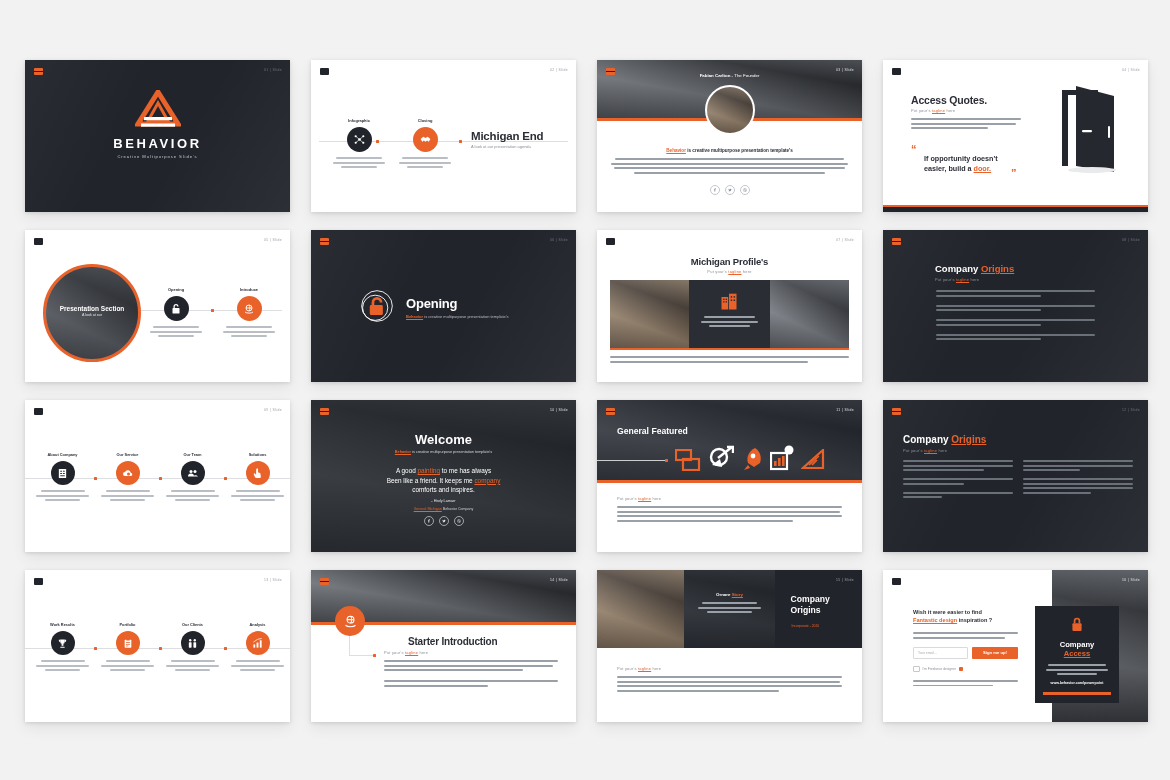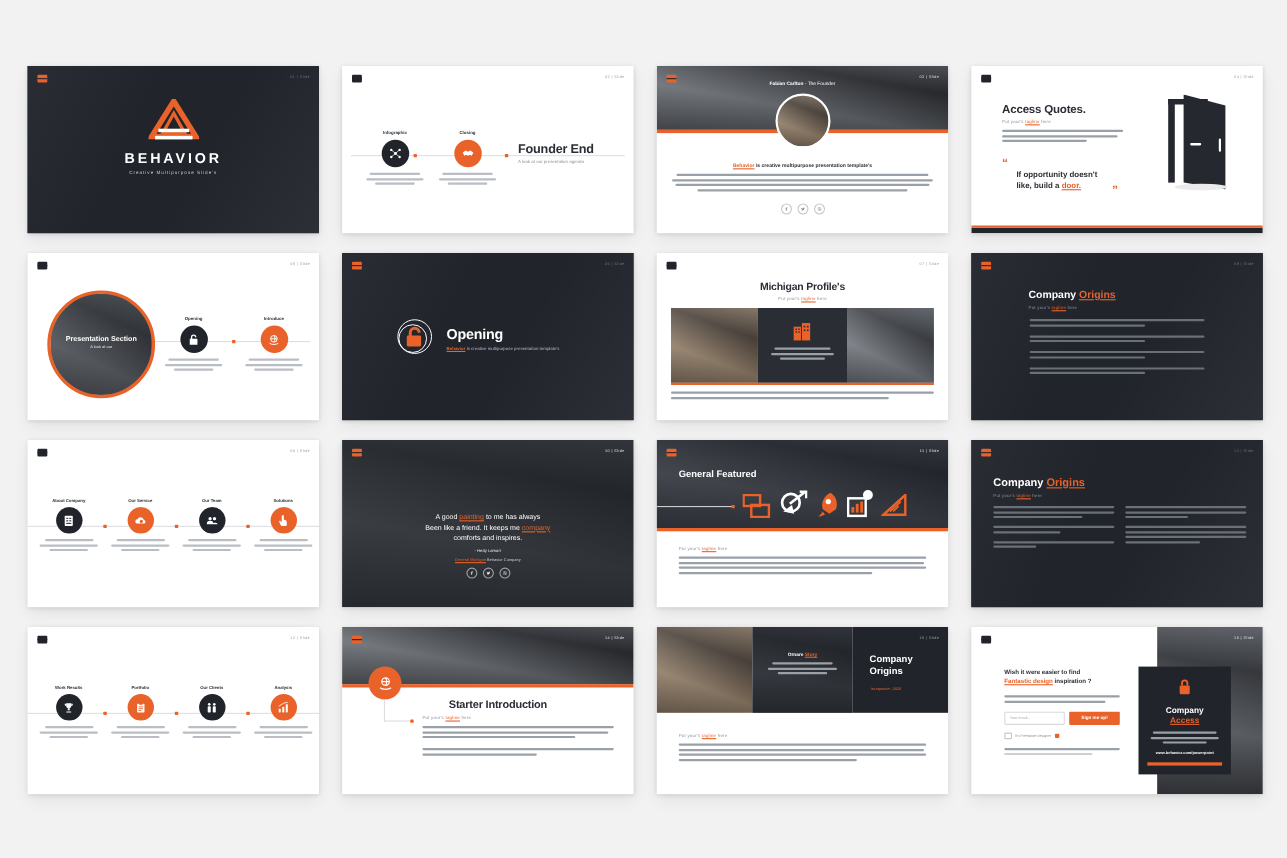--- a/index.html
+++ b/index.html
@@ -161,21 +161,21 @@
         <span class="ph ph-line" style="width:90%;margin:0 auto 2.6px;"></span>
         <span class="ph ph-line" style="width:100%;margin:0 auto 2.6px;"></span>
         <span class="ph ph-line" style="width:70%;margin:0 auto;"></span>
       </div>
     </div>
 
     <div class="dot-sq" style="position:absolute;left:65px;top:79.5px;"></div>
     <div class="dot-sq" style="position:absolute;left:148px;top:79.5px;"></div>
 
     <div style="position:absolute;left:160px;top:70px;">
-      <div class="h-big" style="font-size:11.5px;">Founder End</div>
+      <div class="h-big" style="font-size:11.5px;">Michigan End</div>
       <div style="font-size:4px;color:#8b9097;margin-top:2px;">A look at our presentation agenda</div>
     </div>
   </div>
 
   <div class="slide">
     <div class="photo office" style="position:absolute;left:0;top:0;right:0;height:58px;"></div>
     <div style="position:absolute;left:0;right:0;top:58px;height:2.5px;background:#e8622a;"></div>
     <div class="logo-mark"></div>
     <div class="corner-meta" style="color:#dfe2e6">03 | Slide</div>
 
@@ -230,21 +230,21 @@
     <div style="position:absolute;left:28px;top:58px;width:110px;">
       <span class="ph ph-line ph-c" style="width:100%;"></span>
       <span class="ph ph-line ph-c" style="width:95%;"></span>
       <span class="ph ph-line ph-c" style="width:70%;"></span>
     </div>
 
     <div style="position:absolute;left:28px;top:86px;font-size:11px;color:#e8622a;font-weight:700;line-height:.7;">“</div>
     <div style="position:absolute;left:41px;top:94px;font-size:7.2px;font-weight:700;color:#2b2e36;line-height:1.45;">
       <div>If opportunity doesn't</div>
       <div>
-        <span>like, build a</span>
+        <span>easier, build a</span>
         <span class="accent">door.</span>
       </div>
     </div>
     <div style="position:absolute;left:128px;top:110px;font-size:11px;color:#e8622a;font-weight:700;line-height:.7;">”</div>
 
     <div style="position:absolute;right:28px;top:26px;">
       <svg width="62" height="90" viewBox="0 0 62 90">
         <rect x="4" y="4" width="6" height="76" fill="#26282f"></rect>
         <rect x="4" y="4" width="36" height="5" fill="#26282f"></rect>
         <path d="M18 0 L56 10 L56 86 L18 80 Z" fill="#26282f"></path>
@@ -470,20 +470,27 @@
     <div class="dot-sq" style="position:absolute;left:134px;top:76.5px;"></div>
     <div class="dot-sq" style="position:absolute;left:199px;top:76.5px;"></div>
   </div>
 
   <div class="slide onphoto">
     <div class="photo office" style="position:absolute;inset:0;"></div>
     <div class="shade"></div>
     <div class="logo-mark"></div>
     <div class="corner-meta" style="color:#dfe2e6">10 | Slide</div>
 
+    <div style="position:absolute;left:0;right:0;top:32px;text-align:center;">
+      <div style="font-size:13px;font-weight:700;color:#fff;">Welcome</div>
+      <div style="font-size:3.8px;margin-top:3px;color:#d4d7db;">
+        <b class="accent">Behavior</b>
+        <span>is creative multipurpose presentation template's</span>
+      </div>
+    </div>
 
     <div style="position:absolute;left:0;right:0;top:66px;text-align:center;font-size:6.4px;color:#fff;line-height:1.5;">
       <div>
         <span>A good</span>
         <span class="accent">painting</span>
         <span>to me has always</span>
       </div>
       <div>
         <span>Been like a friend. It keeps me</span>
         <span class="accent">company</span>

